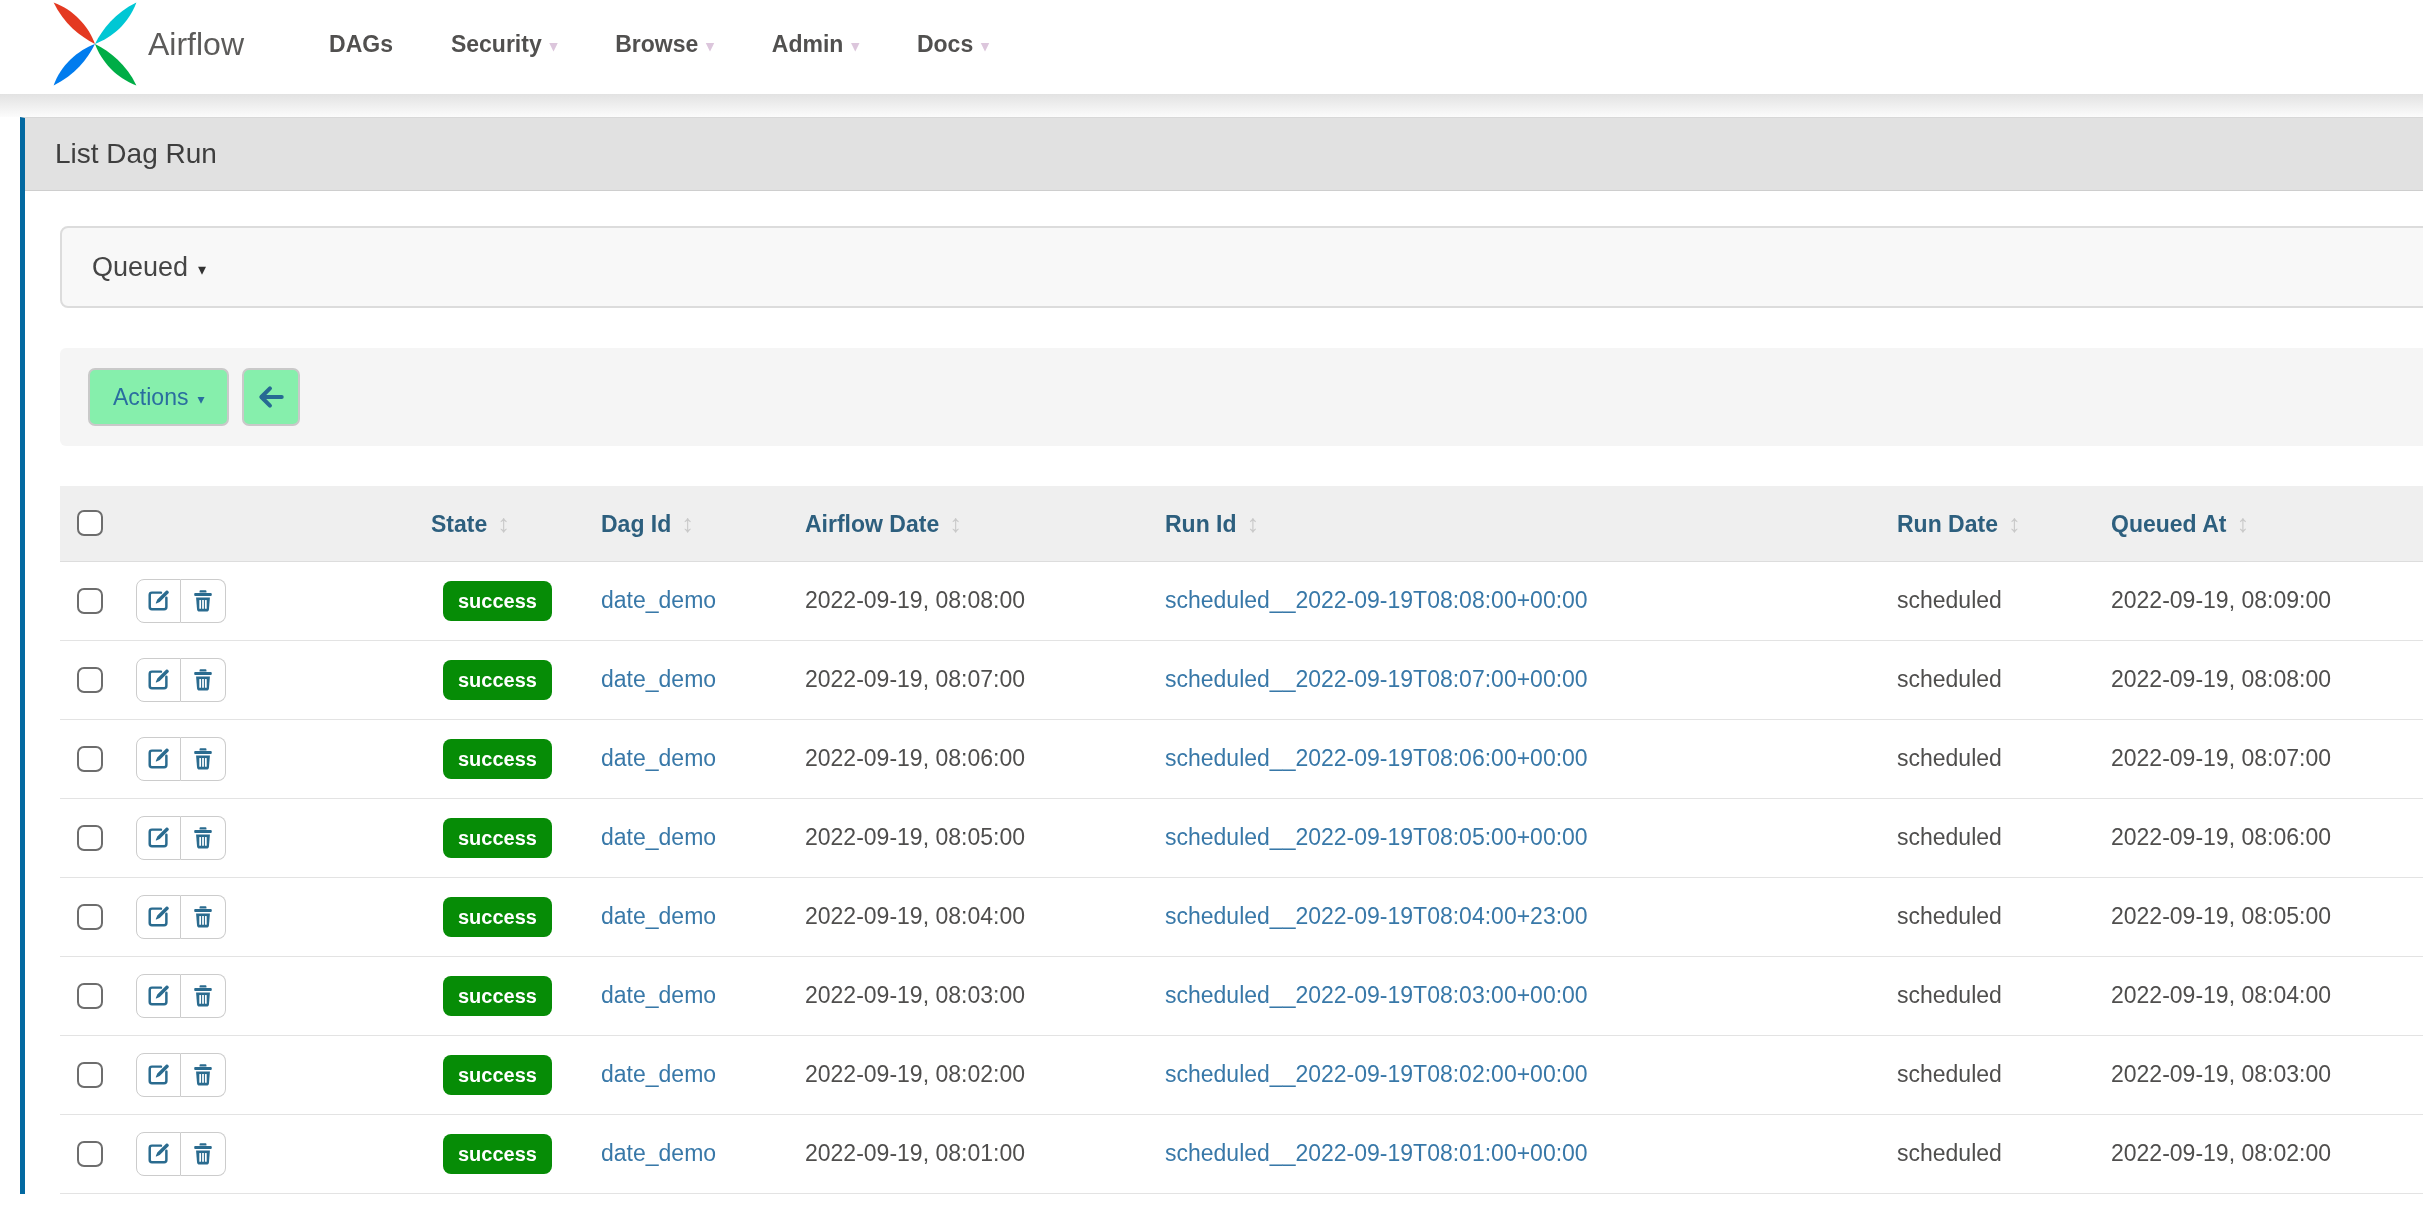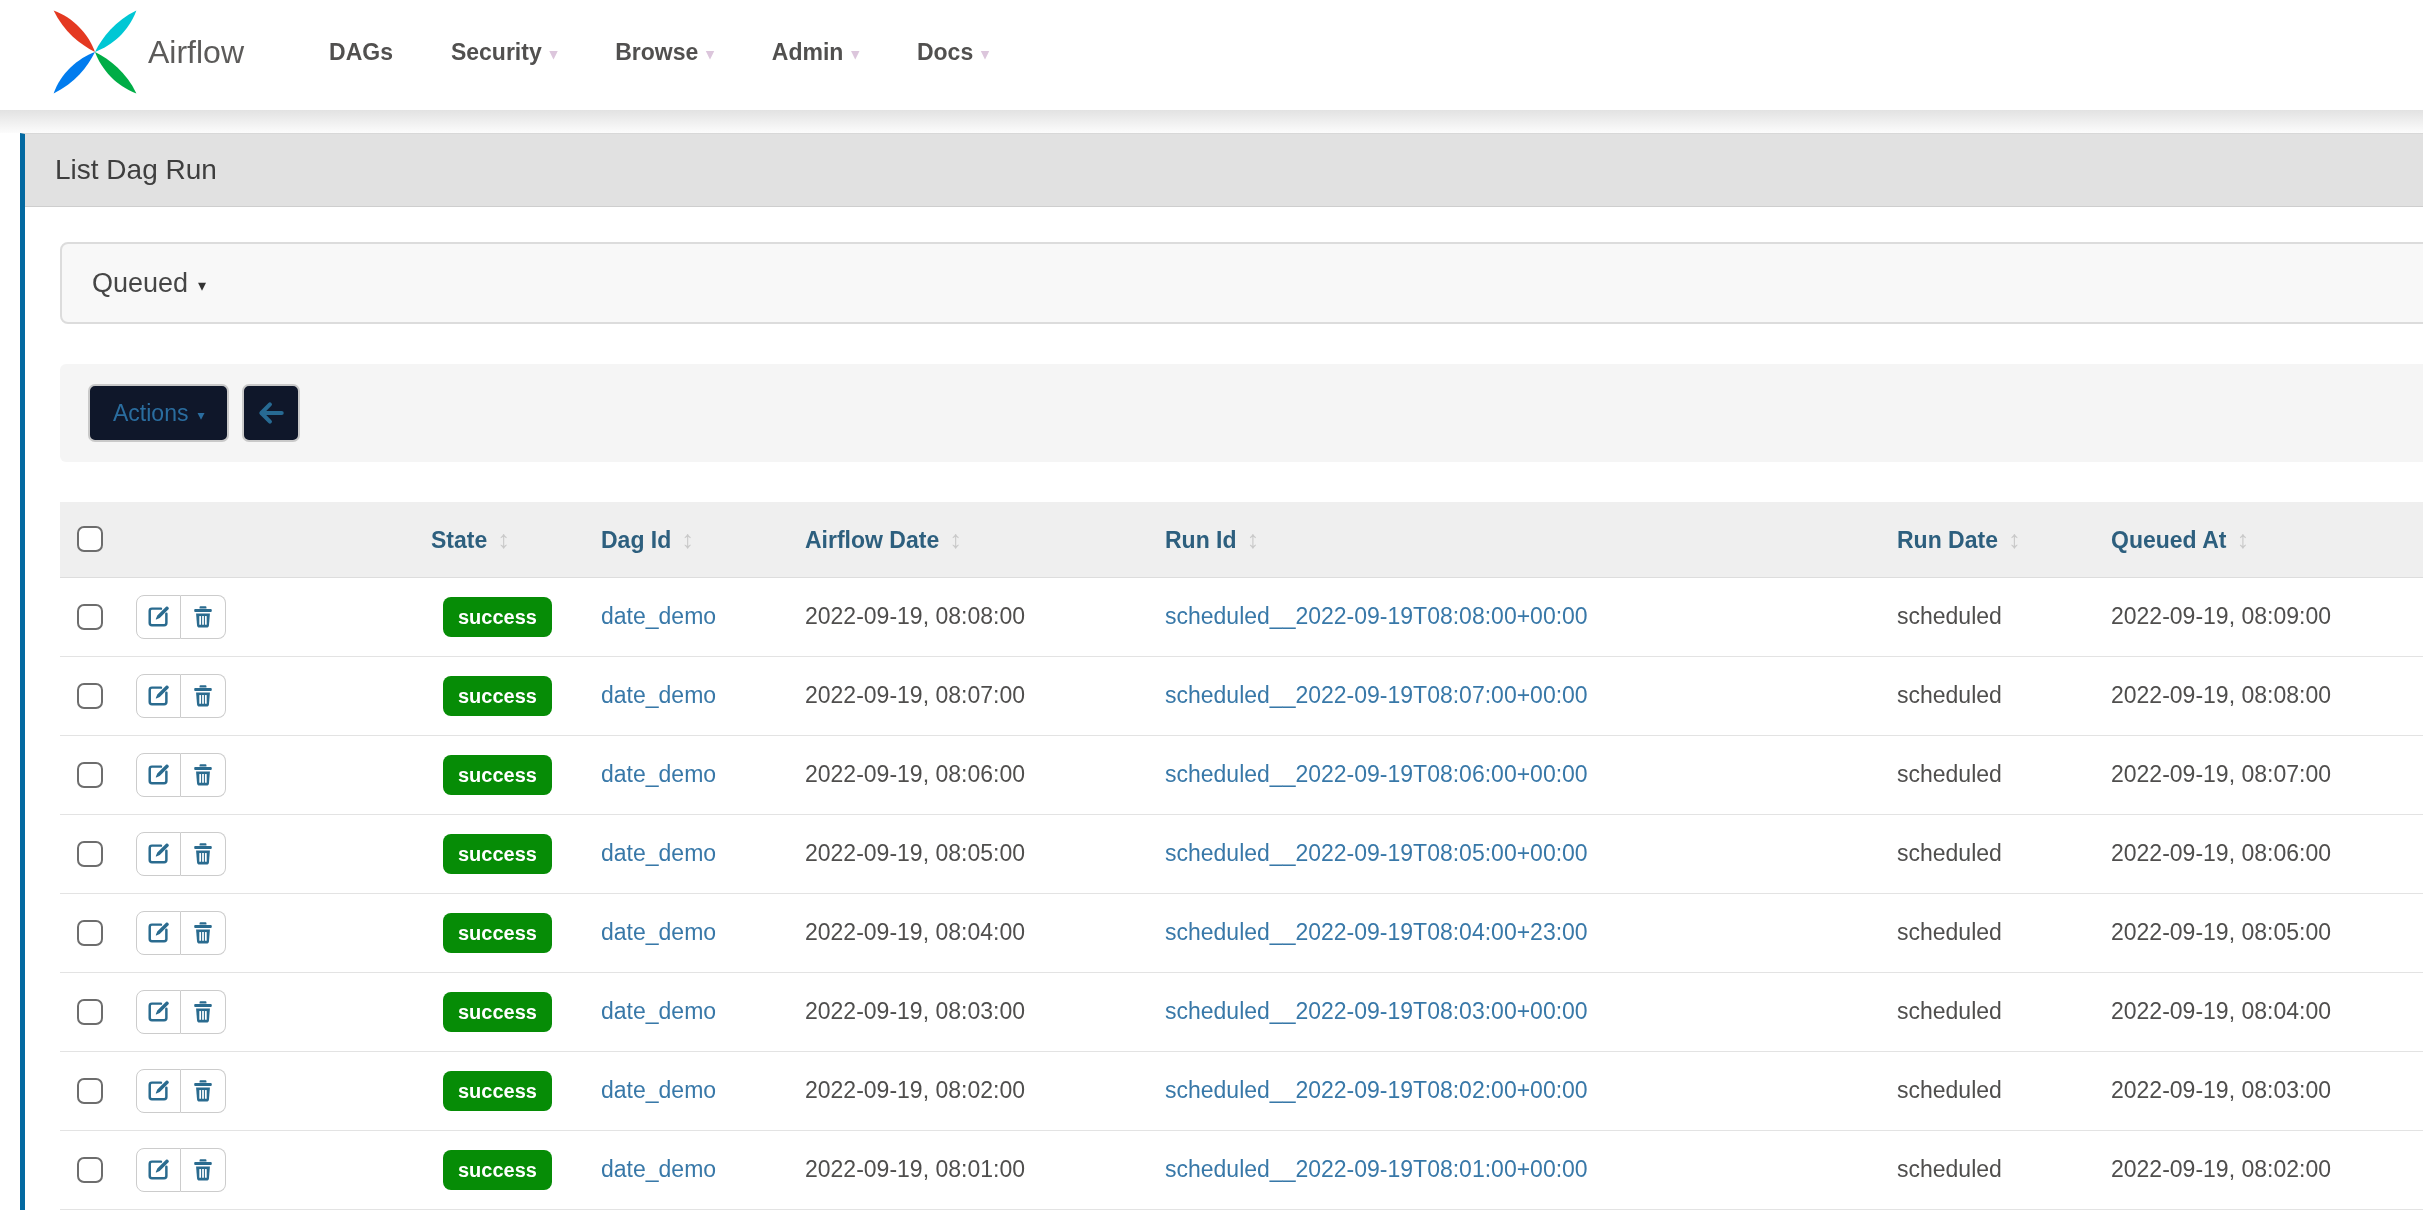--- a/index.html
+++ b/index.html
@@ -4,21 +4,21 @@
 <style>
   * { box-sizing: border-box; margin: 0; padding: 0; }
   html, body {
     width: 2423px; height: 1230px; overflow: hidden;
     background: #fff;
     font-family: "Liberation Sans", sans-serif;
   }
 
   
   .navbar {
-    height: 110px; background: #fff;
+    height: 94px; background: #fff;
     display: flex; align-items: center;
     padding-left: 49px; padding-bottom: 6px;
   }
   .brand { display: flex; align-items: center; gap: 7px; cursor: pointer; }
   .brand svg { width: 92px; height: 92px; }
   .brand-text { font-size: 32px; color: #5c5b5a; }
   .nav-menu { display: flex; list-style: none; margin-left: 56px; }
   .nav-item {
     padding: 0 29px; font-size: 23px; font-weight: bold; color: #51504f;
     display: flex; align-items: center; gap: 8px; cursor: pointer;
@@ -44,21 +44,21 @@
   }
   .search-caret { font-size: 16px; color: #333; margin-left: 10px; padding-top: 4px; }
 
   
   .toolbar {
     margin-top: 40px; height: 98px; width: calc(100% + 10px);
     background: #f5f5f5; border-radius: 6px 0 0 6px;
     display: flex; align-items: center; gap: 13px; padding-left: 28px;
   }
   .btn {
-    background: #0f172a; border: 2px solid #c9c9c9; border-radius: 7px;
+    background: #86efac; border: 2px solid #c9c9c9; border-radius: 7px;
     height: 58px; display: inline-flex; align-items: center; justify-content: center;
     cursor: pointer; font-family: inherit;
   }
   .actions-btn { padding: 0 23px; font-size: 23px; color: #2a6d9f; gap: 9px; }
   .actions-caret { font-size: 14px; padding-top: 3px; }
   .back-btn { width: 58px; }
 
   
   table.grid {
     margin-top: 40px; width: calc(100% + 10px);

